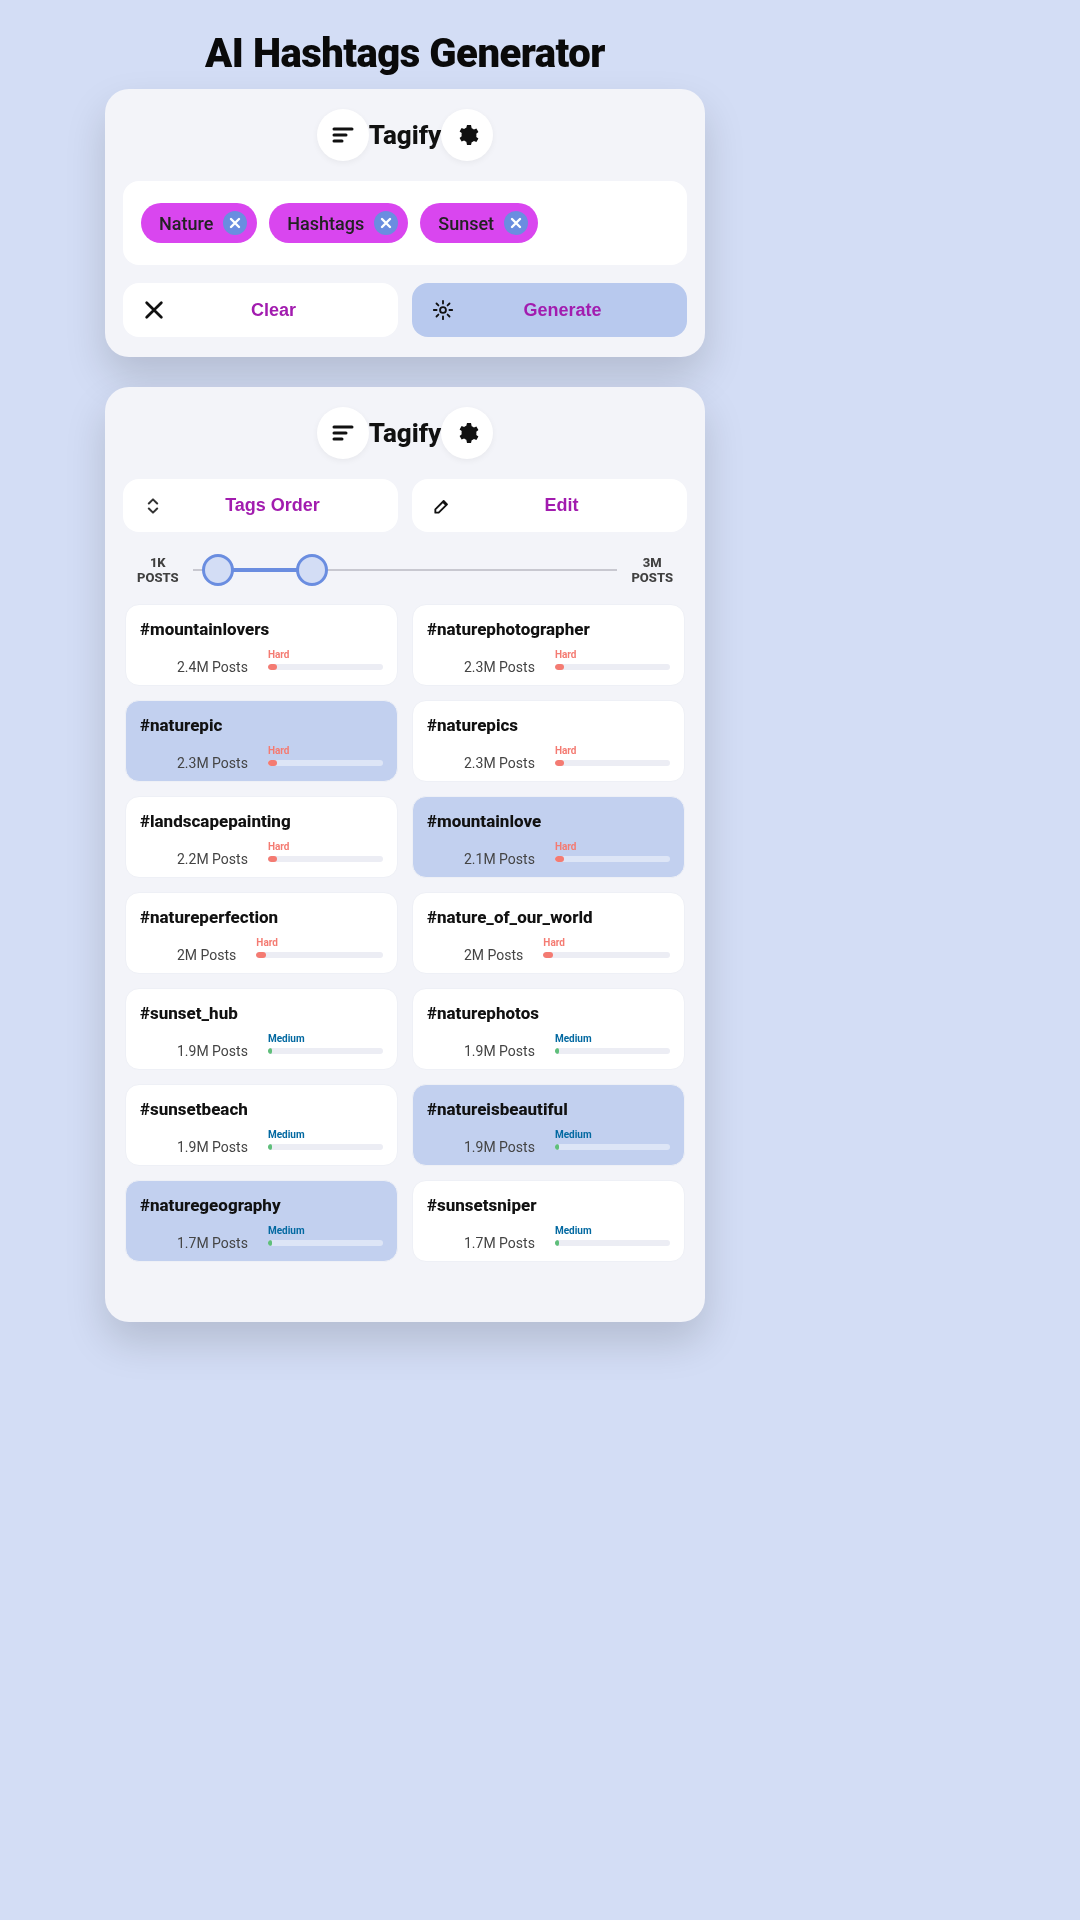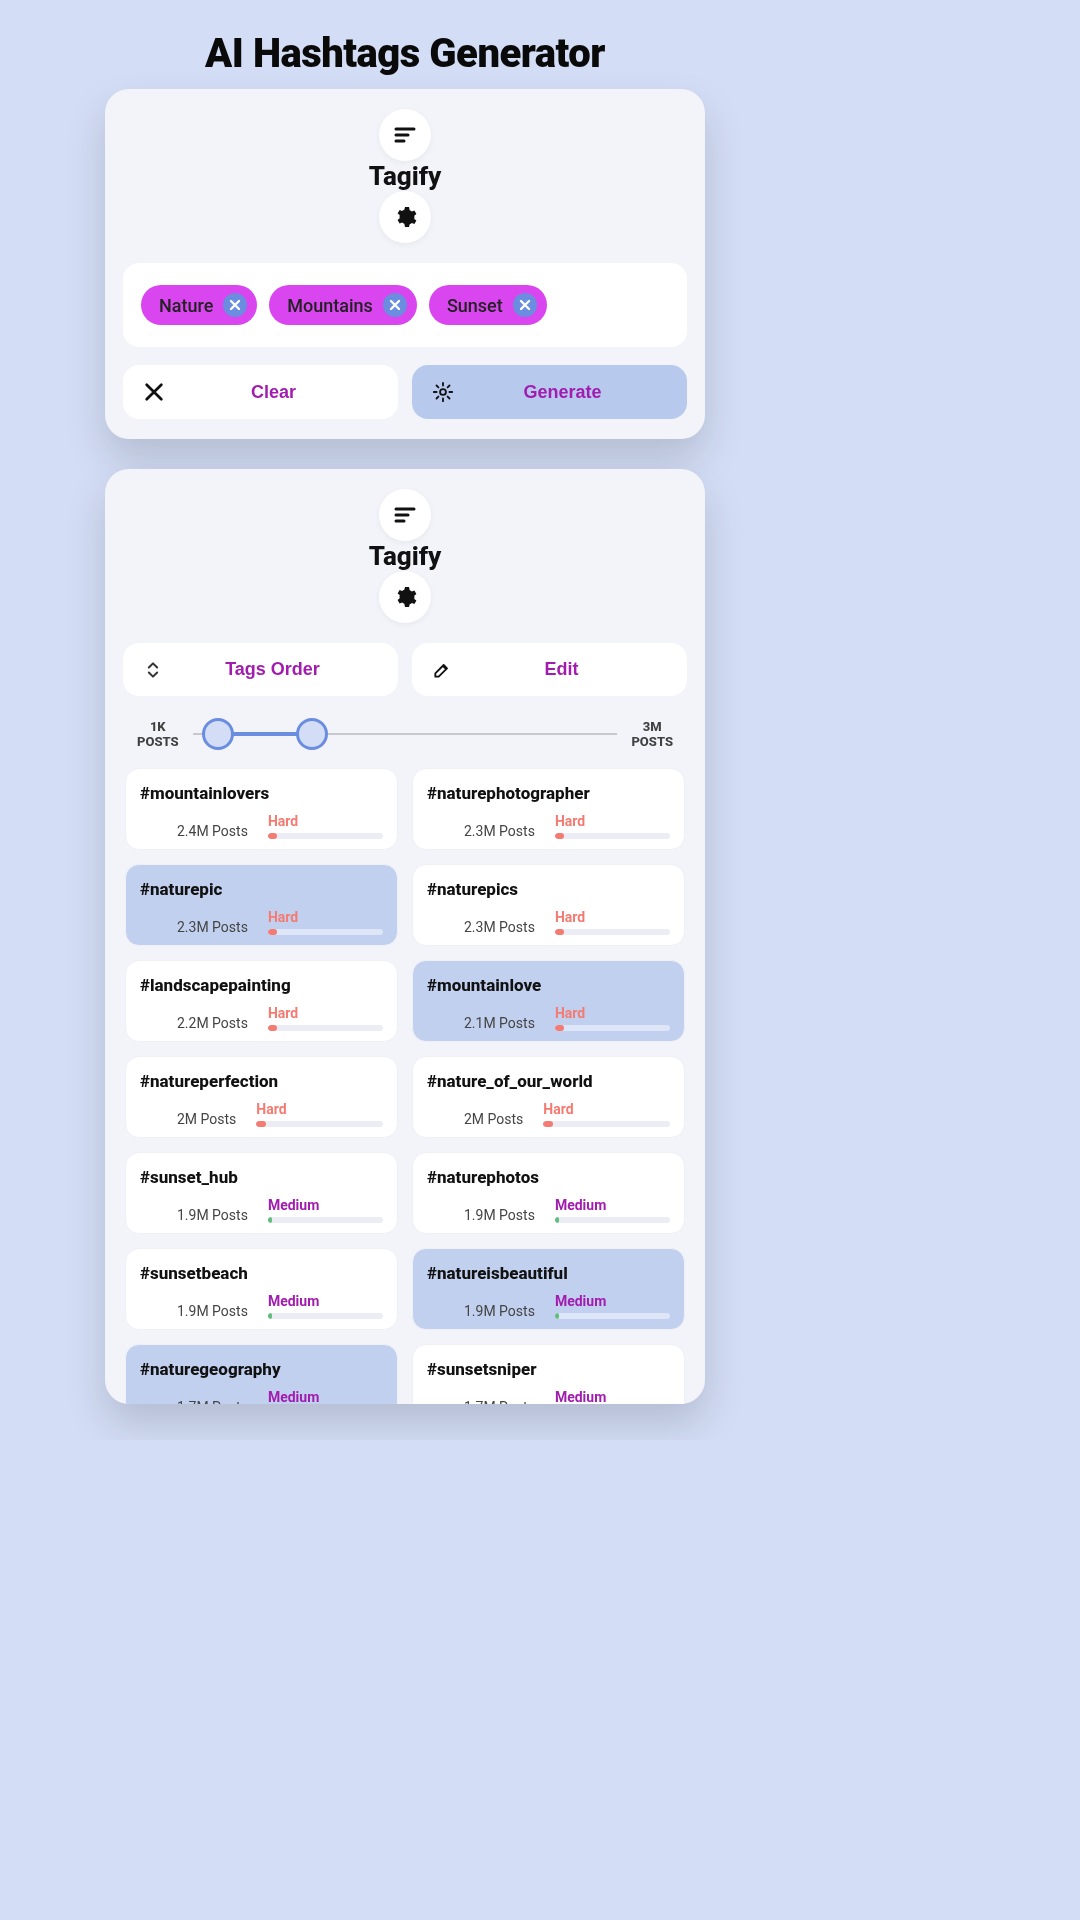--- a/index.html
+++ b/index.html
@@ -24,21 +24,20 @@
   margin: 0 auto 30px;
   width: 600px;
   box-shadow: 0 20px 40px rgba(0,0,0,0.15);
   padding: 20px 18px;
 }
 .card-header {
   display: flex;
   align-items: center;
   justify-content: center;
   margin-bottom: 20px;
-  flex-direction: column;
 }
 .icon-circle {
   width: 52px; height: 52px;
   background: #fff;
   border-radius: 50%;
   display: flex; align-items: center; justify-content: center;
   box-shadow: 0 2px 6px rgba(0,0,0,0.05);
 }
 .app-title {
   font-size: 26px;
@@ -172,25 +171,25 @@
 .hashtag-posts {
   font-size: 14px;
   color: #444;
   padding-top: 10px;
   margin-left: 37px;
 }
 .hashtag-diff {
   flex: 1;
 }
 .diff-label {
-  font-size: 14px;
+  font-size: 10px;
   font-weight: 700;
 }
 .diff-hard { color: #f47b72; }
-.diff-medium { color: #a21caf; }
+.diff-medium { color: #0369a1; }
 .diff-bar {
   width: 100%;
   height: 6px;
   background: #ecedf4;
   border-radius: 3px;
   margin-top: 4px;
   overflow: hidden;
 }
 .hashtag-card.selected .diff-bar { background: #dde5f6; }
 .diff-fill {
@@ -230,21 +229,21 @@
   <div class="tags-pill-box">
     <div class="tag-pill">
       <span>Nature</span>
       <span class="tag-close">
           <svg width="12" height="12" viewBox="0 0 12 12">
             <path d="M2 2l8 8M10 2l-8 8" stroke="#fff" stroke-width="2.4" stroke-linecap="round"></path>
           </svg>
         </span>
     </div>
     <div class="tag-pill">
-      <span>Mountains</span>
+      <span>Hashtags</span>
       <span class="tag-close">
           <svg width="12" height="12" viewBox="0 0 12 12">
             <path d="M2 2l8 8M10 2l-8 8" stroke="#fff" stroke-width="2.4" stroke-linecap="round"></path>
           </svg>
         </span>
     </div>
     <div class="tag-pill">
       <span>Sunset</span>
       <span class="tag-close">
           <svg width="12" height="12" viewBox="0 0 12 12">

